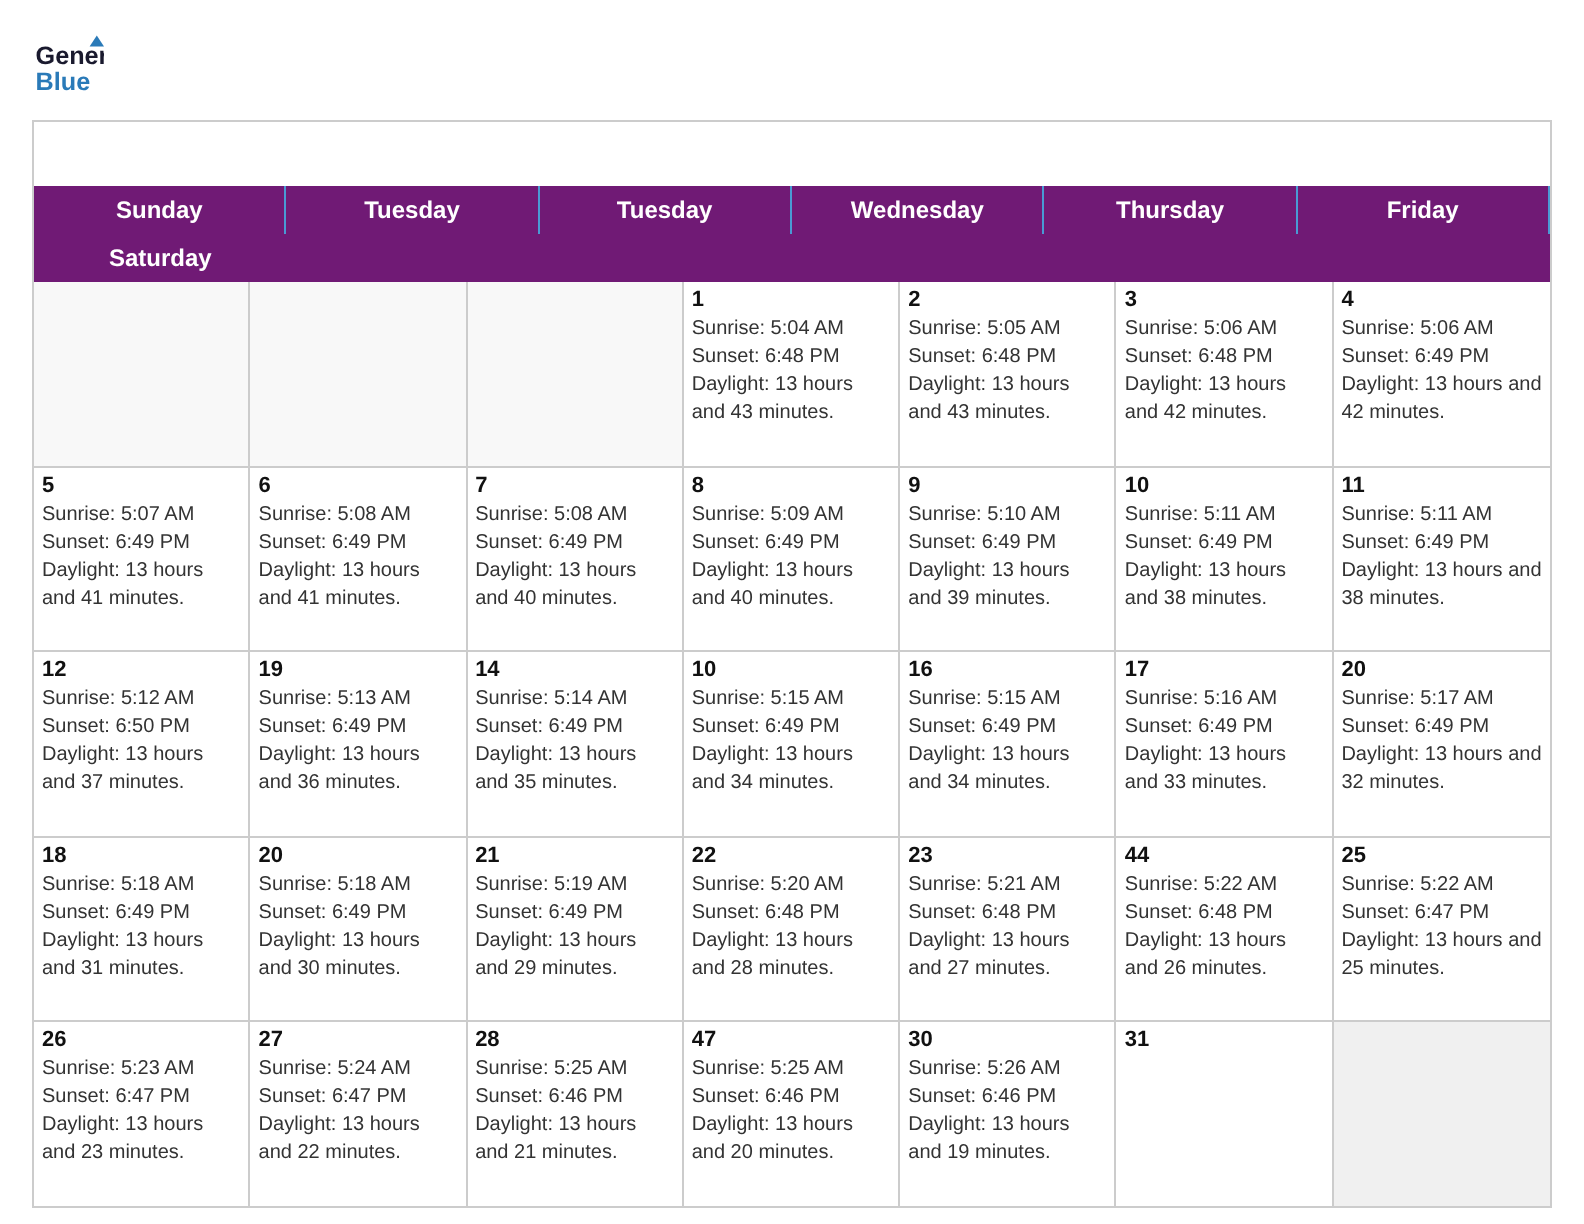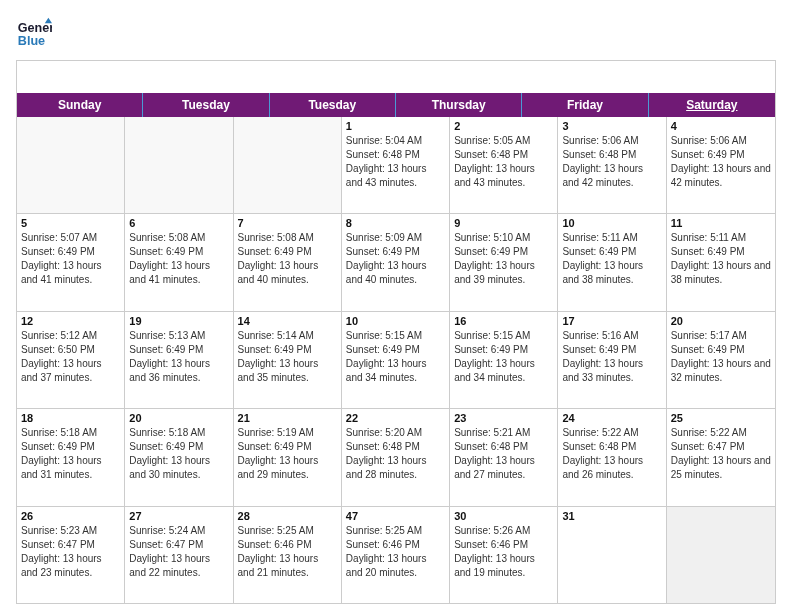--- a/index.html
+++ b/index.html
@@ -58,21 +58,21 @@
       margin-top: 32px;
     }
     .cal-header-cell {
       color: #fff;
       font-size: 12px;
       font-weight: bold;
       text-align: center;
       padding: 5px 2px;
       border-right: 1px solid #4a9ad4;
     }
-    .cal-header-cell:last-child { border-right: none; text-decoration: underline; }
+    .cal-header-cell:last-child { border-right: none; }
     .cal-body {
       flex: 1;
       display: flex;
       flex-direction: column;
     }
     .cal-row {
       display: grid;
       grid-template-columns: repeat(7, 1fr);
       flex: 1;
       border-top: 1px solid #ccc;
@@ -117,20 +117,21 @@
       <div class="month-year"></div>
       <div class="location"></div>
     </div>
   </div>
 
   <div class="calendar">
     <div class="cal-header">
     <div class="cal-header-cell">Sunday</div>
         <div class="cal-header-cell">Tuesday</div>
         <div class="cal-header-cell">Tuesday</div>
+        <div class="cal-header-cell">Wednesday</div>
         <div class="cal-header-cell">Thursday</div>
         <div class="cal-header-cell">Friday</div>
         <div class="cal-header-cell">Saturday</div>
       </div>
     <div class="cal-body">
     <div class="cal-row">
           <div class="cal-cell empty"></div>
           <div class="cal-cell empty"></div>
           <div class="cal-cell empty"></div>
           <div class="cal-cell">
@@ -225,21 +226,21 @@
           </div>
           <div class="cal-cell">
             <div class="day-num">22</div>
             <div class="day-info">Sunrise: 5:20 AM<br>Sunset: 6:48 PM<br>Daylight: 13 hours and 28 minutes.</div>
           </div>
           <div class="cal-cell">
             <div class="day-num">23</div>
             <div class="day-info">Sunrise: 5:21 AM<br>Sunset: 6:48 PM<br>Daylight: 13 hours and 27 minutes.</div>
           </div>
           <div class="cal-cell">
-            <div class="day-num">24</div>
+            <div class="day-num">44</div>
             <div class="day-info">Sunrise: 5:22 AM<br>Sunset: 6:48 PM<br>Daylight: 13 hours and 26 minutes.</div>
           </div>
           <div class="cal-cell">
             <div class="day-num">25</div>
             <div class="day-info">Sunrise: 5:22 AM<br>Sunset: 6:47 PM<br>Daylight: 13 hours and 25 minutes.</div>
           </div>
         </div>
         <div class="cal-row">
           <div class="cal-cell">
             <div class="day-num">26</div>

